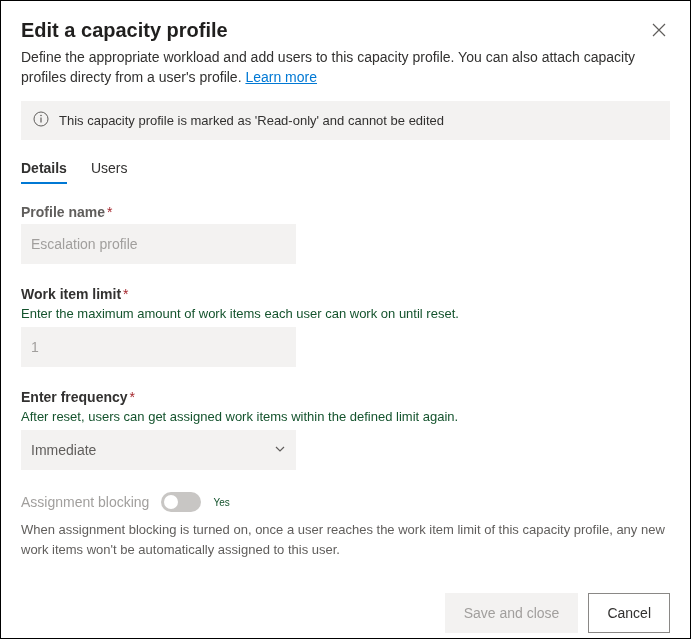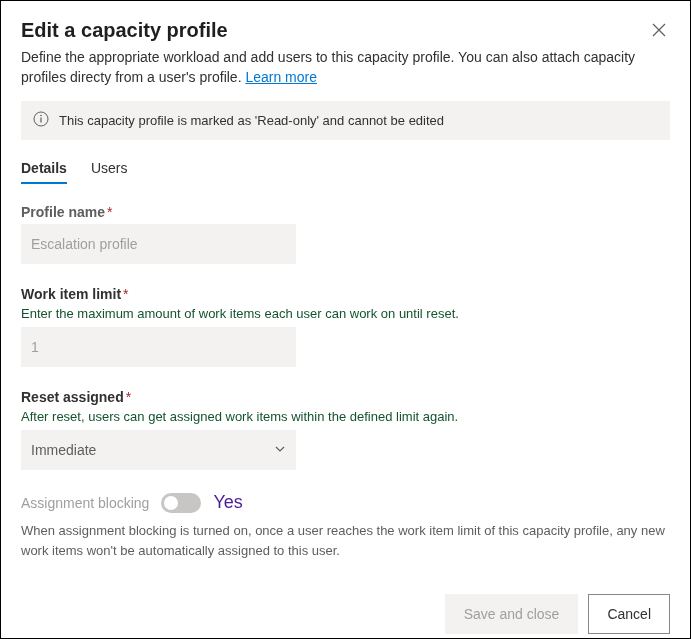--- a/index.html
+++ b/index.html
@@ -53,21 +53,21 @@
     .toggle-row { display: flex; align-items: center; gap: 12px; margin-bottom: 8px; }
     .toggle-label { font-weight: 400; color: #a19f9d; font-size: 14px; }
     .toggle {
       width: 40px; height: 20px; background: #c8c6c4; border-radius: 10px;
       position: relative; cursor: not-allowed;
     }
     .toggle-thumb {
       width: 14px; height: 14px; background: #fff; border-radius: 50%;
       position: absolute; left: 3px; top: 3px;
     }
-    .toggle-state { color: #4c1d95; font-size: 18px; }
+    .toggle-state { color: #14532d; font-size: 10px; }
     .toggle-desc { font-size: 13px; color: #605e5c; line-height: 1.5; }
     .footer {
       display: flex; justify-content: flex-end; gap: 10px;
       padding-top: 12px;
     }
     .btn { height: 40px; padding: 0 18px; font-size: 14px; font-family: inherit; cursor: pointer; border: 1px solid #8a8886; background: #fff; }
     .btn.primary { background: #f3f2f1; color: #a19f9d; border: 1px solid #f3f2f1; cursor: not-allowed; }
     .btn.secondary { background: #fff; color: #323130; border: 1px solid #8a8886; }
   </style>
 </head>
@@ -116,21 +116,21 @@
   <div class="field-group">
     <div>
       <span class="field-label dark">Work item limit</span><span class="req">*</span>
     </div>
     <div class="field-help">Enter the maximum amount of work items each user can work on until reset.</div>
     <input class="text-input" type="text" readonly="" value="1" style="">
   </div>
 
   <div class="field-group">
     <div>
-      <span class="field-label dark">Reset assigned</span><span class="req">*</span>
+      <span class="field-label dark">Enter frequency</span><span class="req">*</span>
     </div>
     <div class="field-help">After reset, users can get assigned work items within the defined limit again.</div>
     <div class="select-wrap">
       <input class="select-input" type="text" readonly="" value="Immediate" style="">
       <span class="select-chevron">
         <svg viewBox="0 0 12 12">
             <path d="M2 4 L6 8 L10 4" stroke="#605e5c" stroke-width="1.2" fill="none"></path>
           </svg>
       </span>
     </div>

